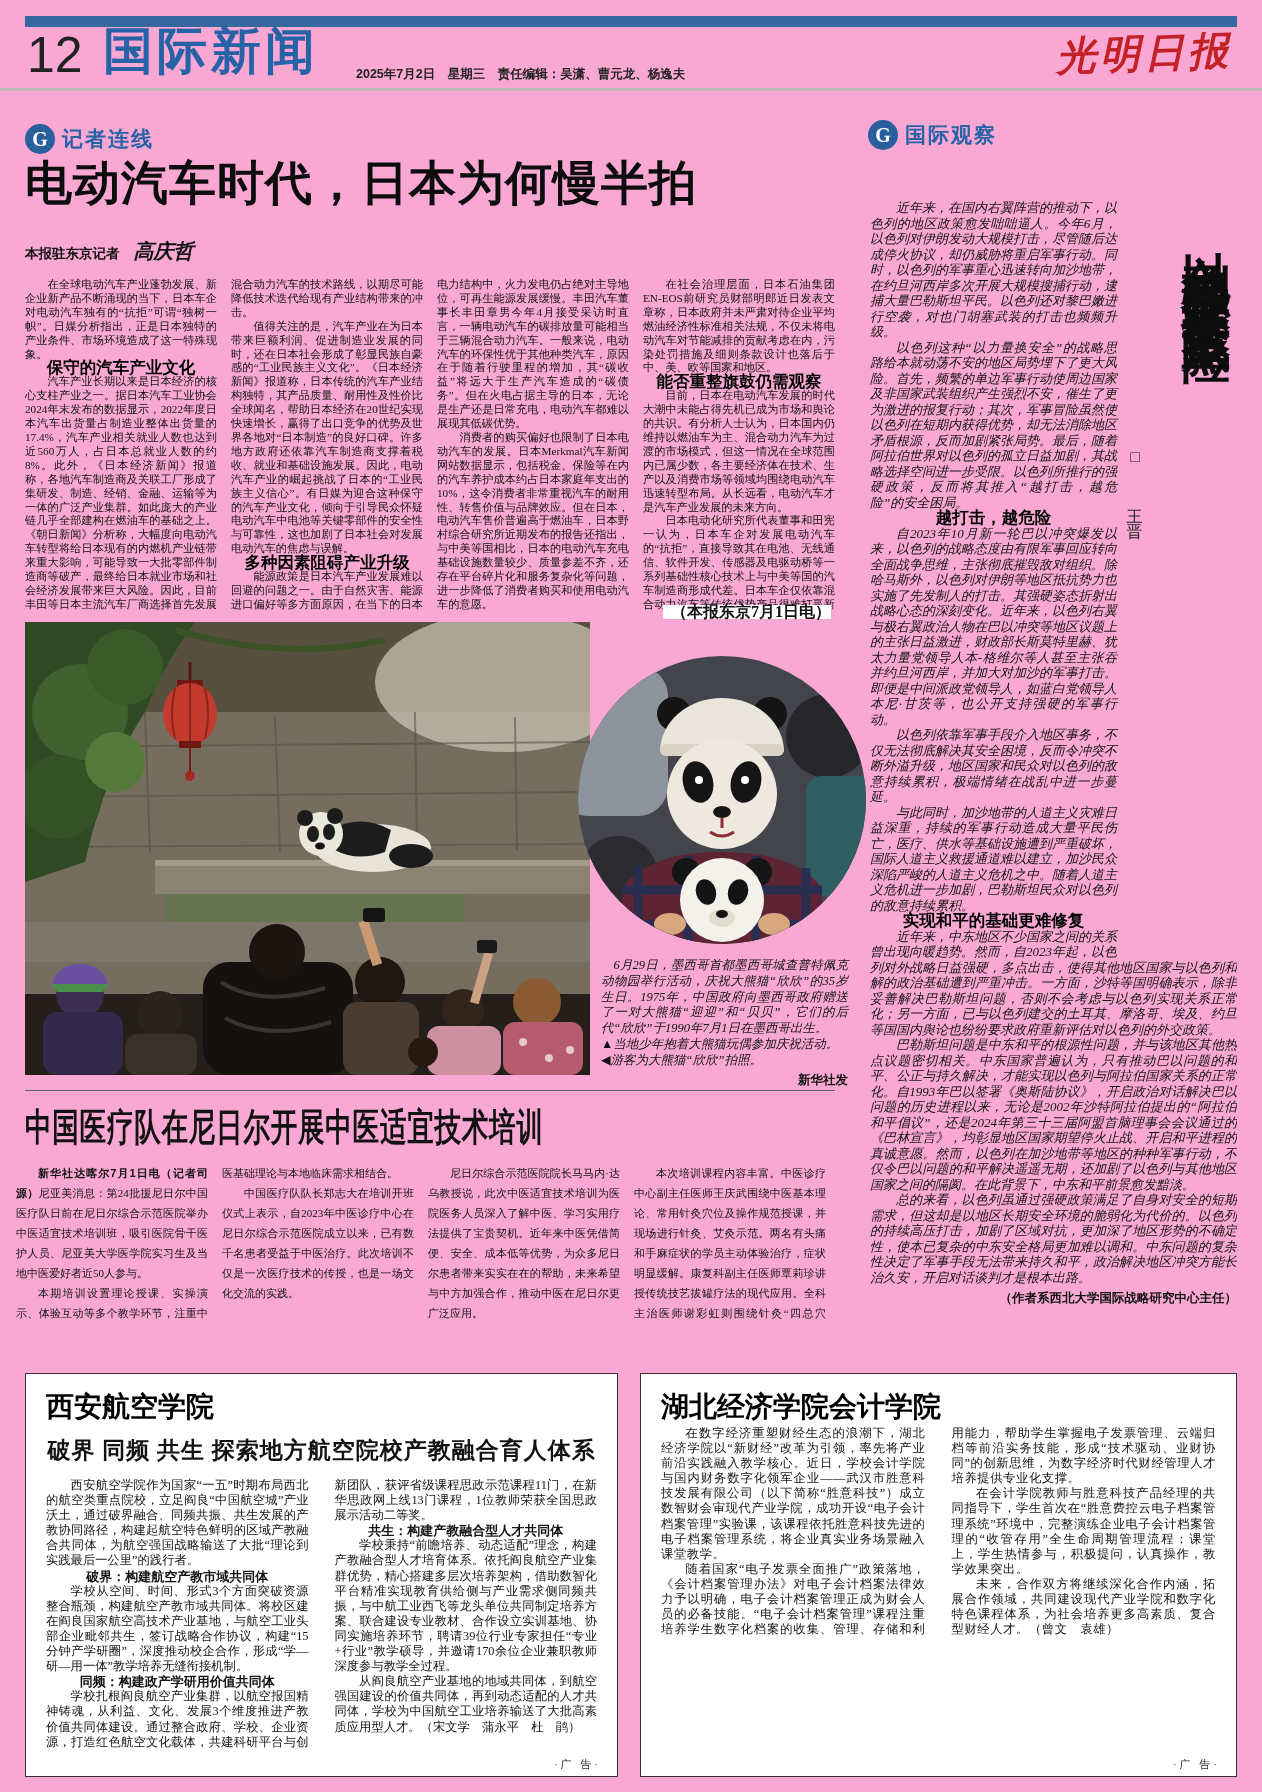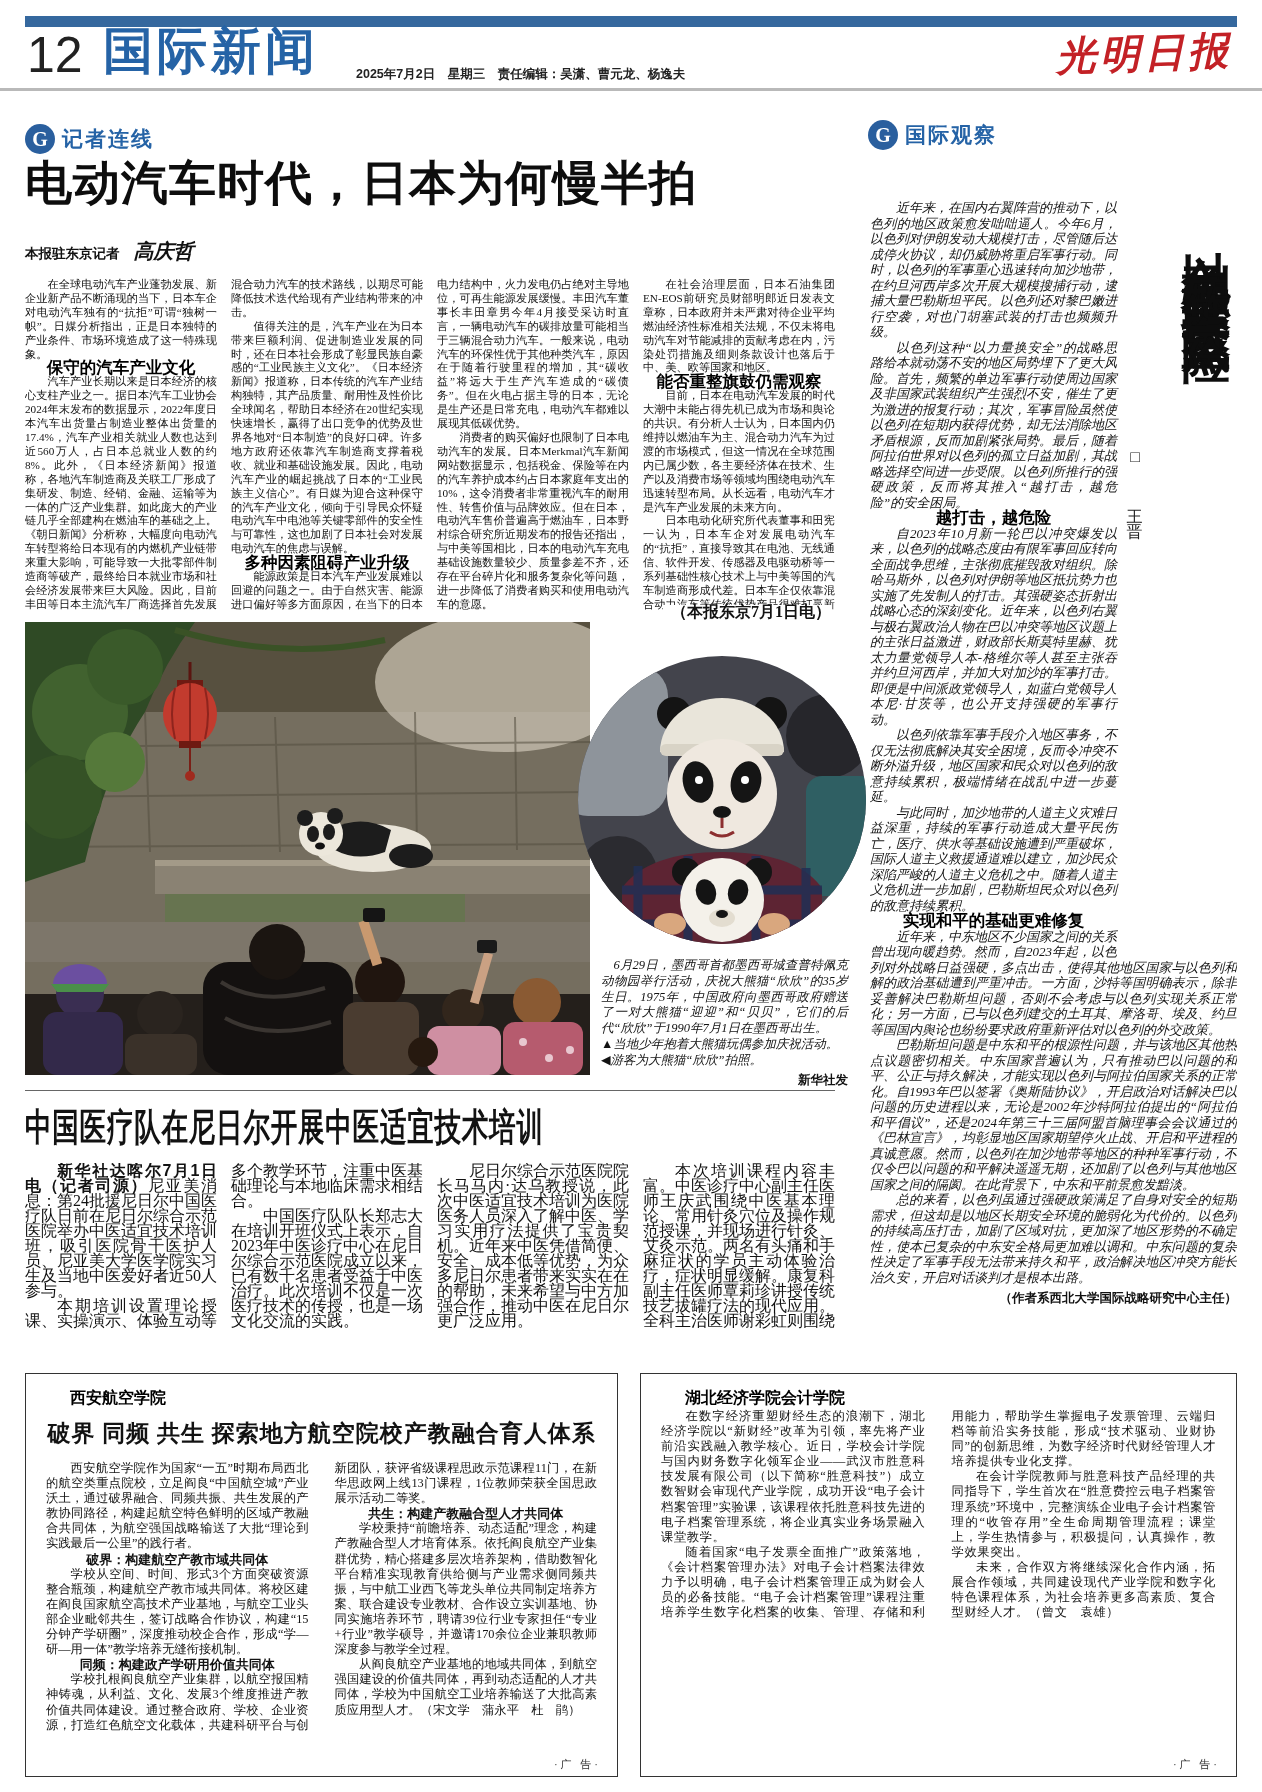--- a/index.html
+++ b/index.html
@@ -1,16 +1,16 @@
 <!DOCTYPE html>
 <html><head>
 <meta charset="utf-8">
 <style>
   html,body{margin:0;padding:0;background:#e8e8e8;}
-  .sheet{position:relative;width:1262px;height:1792px;margin:0 auto;background:#ffffff;overflow:hidden;
+  .sheet{position:relative;width:1262px;height:1792px;margin:0 auto;background:#f9a8d4;overflow:hidden;
          font-family:"Liberation Serif","DejaVu Serif",serif;color:#121212;}
   
   .topbar{position:absolute;left:25px;top:16px;width:1212px;height:11px;background:#35689e;}
   .pageno{position:absolute;left:27px;top:30px;font-family:"Liberation Sans","DejaVu Sans",sans-serif;
           font-size:50px;font-weight:500;color:#222;line-height:1;}
   .section-title{position:absolute;left:103px;top:26px;font-family:"Liberation Sans","DejaVu Sans",sans-serif;
           font-size:50px;font-weight:900;color:#2563a6;letter-spacing:4px;line-height:1;}
   .date-line{position:absolute;left:356px;top:66px;font-size:12.5px;font-weight:bold;color:#222;
           font-family:"Liberation Sans","DejaVu Sans",sans-serif;}
   .masthead{position:absolute;right:30px;top:26px;color:#c32126;font-size:40px;font-weight:bold;
@@ -51,30 +51,30 @@
   .obs-vert-byline{position:absolute;top:248px;left:10px;writing-mode:vertical-rl;font-size:16px;
           letter-spacing:14px;color:#222;}
   .obs-text .colsub{font-style:normal;}
   .obs-attrib{text-align:right;font-style:normal;font-weight:bold;text-indent:0 !important;
           font-family:"Liberation Sans","DejaVu Sans",sans-serif;font-size:12.5px;margin-top:6px !important;}
   
   .med-rule{position:absolute;left:25px;top:1090px;width:810px;height:1px;background:#666;}
   .med-headline{position:absolute;left:25px;top:1102px;white-space:nowrap;}
   .med-headline span{display:inline-block;font-size:38px;font-weight:900;letter-spacing:1px;
           transform:scaleX(.70);transform-origin:left center;}
-  .med-body{position:absolute;left:25px;top:1163px;width:810px;height:172px;column-count:4;column-gap:14px;
-          font-size:16px;line-height:15px;text-align:justify;overflow:hidden;}
+  .med-body{position:absolute;left:16px;top:1163px;width:810px;height:172px;column-count:4;column-gap:14px;
+          font-size:11px;line-height:20px;text-align:justify;overflow:hidden;}
   .med-body p{margin:0;text-indent:2em;}
   .med-body .lead{font-weight:bold;font-family:"Liberation Sans","DejaVu Sans",sans-serif;}
   
   .ad{position:absolute;top:1373px;height:404px;border:1.5px solid #333;box-sizing:border-box;
       padding:14px 20px;background:#fff;}
   .ad-left{left:25px;width:593px;}
   .ad-right{left:640px;width:597px;}
-  .ad-title{font-family:"Liberation Sans","DejaVu Sans",sans-serif;font-weight:900;font-size:16px;color:#000;margin-left:24px;}
+  .ad-title{font-family:"Liberation Sans","DejaVu Sans",sans-serif;font-weight:900;font-size:28px;color:#000;}
   .ad-headline{font-size:23px;font-weight:900;text-align:center;margin:9px 0 12px 0;letter-spacing:1px;white-space:nowrap;}
   .ad-cols{column-count:2;column-gap:26px;font-size:12.3px;line-height:15.1px;text-align:justify;
           height:282px;overflow:hidden;}
   .ad-cols p{margin:0;text-indent:2em;}
   .ad-sub{font-family:"Liberation Sans","DejaVu Sans",sans-serif;font-weight:bold;font-size:13px;
           text-align:center;text-indent:0 !important;margin:8px 0 6px 0;}
   .ad-right .ad-cols{letter-spacing:.6px;}
   .ad-mark{position:absolute;bottom:4px;right:16px;font-size:11px;color:#333;letter-spacing:3px;}
 </style>
 </head>

